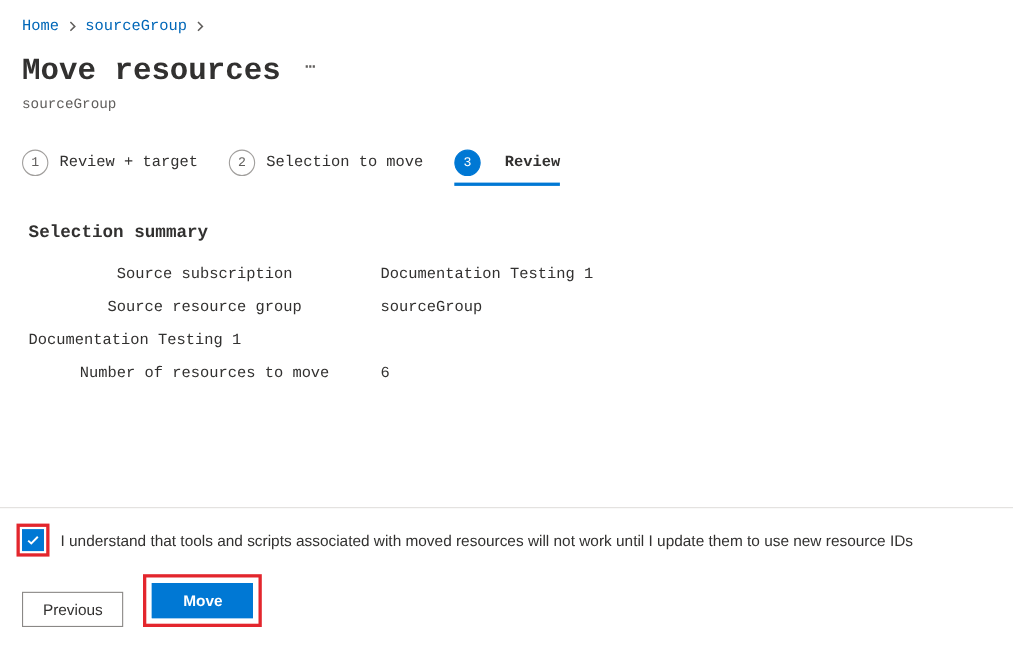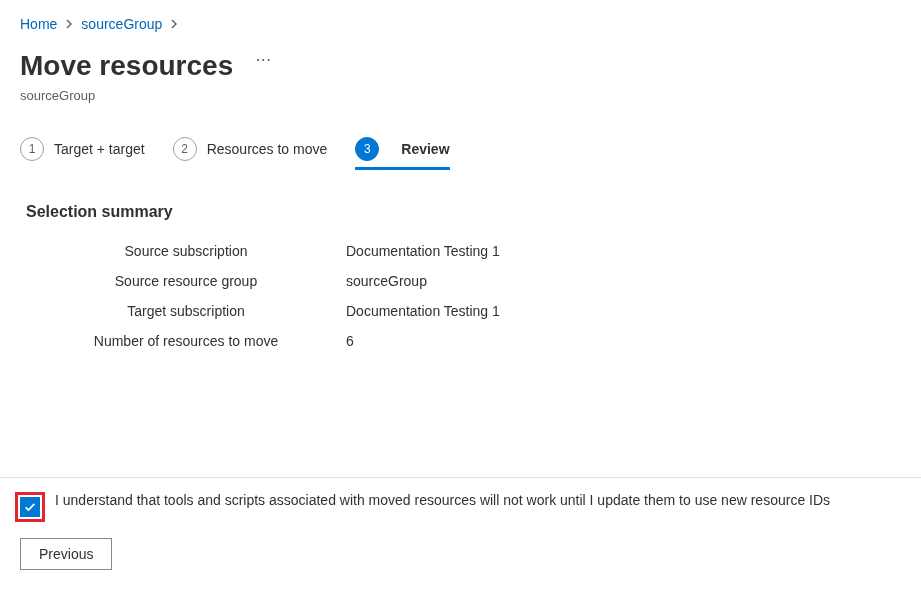--- a/index.html
+++ b/index.html
@@ -5,21 +5,21 @@
     * { margin: 0; padding: 0; box-sizing: border-box; }
     body {
       font-family: "Segoe UI", Arial, sans-serif;
       font-size: 14px;
       color: #323130;
       width: 921px;
       height: 590px;
       position: relative;
       background: #fff;
     }
-    .container { padding: 16px 16px 0 20px; }
+    .container { padding: 16px 16px 0 20px; font-family: Liberation Mono, monospace; }
     .breadcrumb {
       display: flex;
       align-items: center;
       gap: 8px;
       font-size: 14px;
       color: #0067b8;
       margin-bottom: 18px;
     }
     .breadcrumb a { color: #0067b8; text-decoration: none; cursor: pointer; }
     .bc-sep { color: #605e5c; display:inline-flex;}
@@ -88,21 +88,21 @@
       padding: 0;
     }
     .divider {
       border: none;
       border-top: 1px solid #e1dfdd;
       margin: 0 0 14px 0;
       width: 100%;
     }
     .ack-row {
       display: flex;
-      align-items: flex-start;
+      align-items: center;
       gap: 10px;
       margin-bottom: 16px;
       padding-left: 15px;
     }
     .checkbox-wrap {
       border: 3px solid #e3262d;
       padding: 2px;
       display: inline-flex;
     }
     .checkbox {
@@ -160,45 +160,44 @@
 
   <div class="title-row">
     <h1 class="page-title">Move resources</h1>
     <span class="ellipsis">⋯</span>
   </div>
   <div class="sub-title">sourceGroup</div>
 
   <div class="steps">
     <div class="step">
       <span class="step-circle">1</span>
-      <span class="step-label">Target + target</span>
+      <span class="step-label">Review + target</span>
     </div>
     <div class="step">
       <span class="step-circle">2</span>
-      <span class="step-label">Resources to move</span>
+      <span class="step-label">Selection to move</span>
     </div>
     <div class="step active">
       <span class="step-circle">3</span>
       <span class="step-label">Review</span>
     </div>
   </div>
 
   <h2 class="section-heading">Selection summary</h2>
 
   <div class="summary-table">
     <div class="summary-row">
       <div class="summary-label">Source subscription</div>
       <div class="summary-value">Documentation Testing 1</div>
     </div>
     <div class="summary-row">
       <div class="summary-label">Source resource group</div>
       <div class="summary-value">sourceGroup</div>
     </div>
     <div class="summary-row">
-      <div class="summary-label">Target subscription</div>
       <div class="summary-value">Documentation Testing 1</div>
     </div>
     <div class="summary-row">
       <div class="summary-label">Number of resources to move</div>
       <div class="summary-value">6</div>
     </div>
   </div>
 </div>
 
 <div class="footer">
@@ -208,14 +207,17 @@
       <span class="checkbox">
         <svg viewBox="0 0 16 16">
           <path d="M3 8.5 L6.2 11.5 L13 4.5" fill="none" stroke="#fff" stroke-width="2"></path>
         </svg>
       </span>
     </span>
     <span class="ack-text">I understand that tools and scripts associated with moved resources will not work until I update them to use new resource IDs</span>
   </div>
   <div class="buttons">
     <button class="btn btn-secondary">Previous</button>
+    <span class="highlight-wrap">
+      <button class="btn btn-primary">Move</button>
+    </span>
   </div>
 </div>
 
 </body></html>

